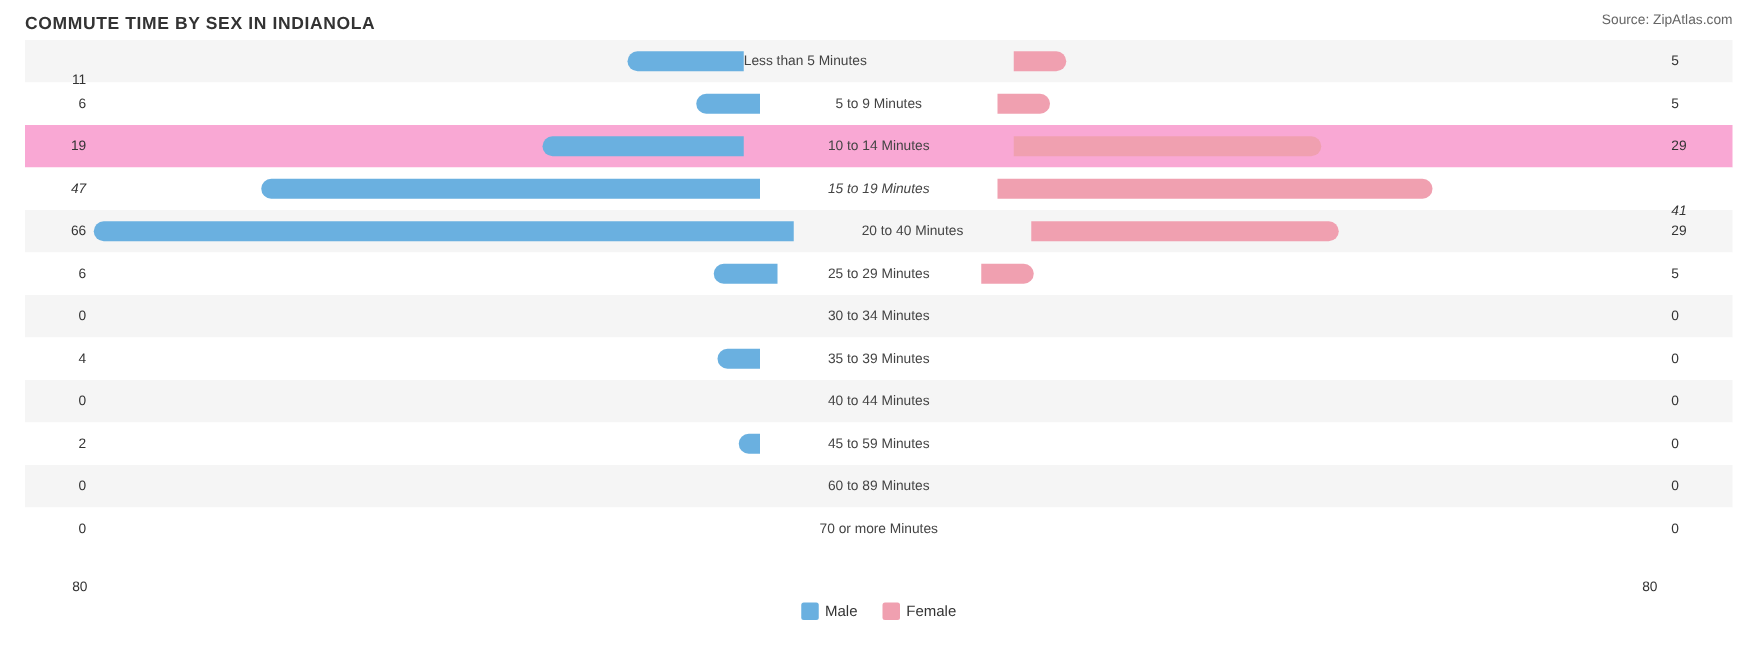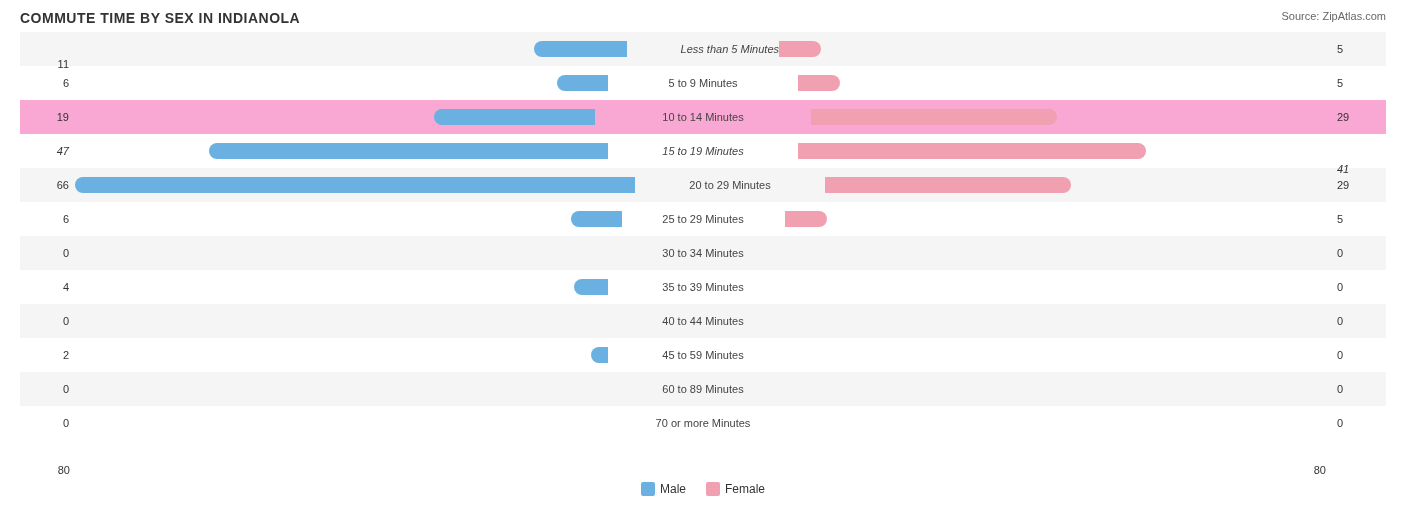--- a/index.html
+++ b/index.html
@@ -65,21 +65,21 @@
   <div class="chart-title">COMMUTE TIME BY SEX IN INDIANOLA</div>
   <div class="source-label">Source: ZipAtlas.com</div>
 
   <div class="chart-area" id="chart-area">
 
   <div style="display: flex; align-items: center; height: 34px; background: rgb(245, 245, 245);">
         <div style="width: 55px; text-align: right; font-size: 11px; color: rgb(51, 51, 51); padding-right: 6px; flex-shrink: 0; margin-top: 29px;">11</div>
         <div style="flex: 1 1 0%; display: flex; justify-content: flex-end; align-items: center; height: 100%;">
           <div style="width: 93.3333px; height: 16px; background: rgb(106, 176, 224); border-radius: 8px 0px 0px 8px;"></div>
         </div>
-        <div style="width: 152px; flex-shrink: 0; text-align: right; font-size: 11px; color: rgb(68, 68, 68); font-style: italic;">Less than 5 Minutes</div>
+        <div style="width: 216px; flex-shrink: 0; text-align: left; font-size: 11px; color: rgb(68, 68, 68);">Less than 5 Minutes</div>
         <div style="flex: 1 1 0%; display: flex; justify-content: flex-start; align-items: center; height: 100%;">
           <div style="width: 42.4242px; height: 16px; background: rgb(240, 160, 176); border-radius: 0px 8px 8px 0px;"></div>
         </div>
         <div style="width: 55px; text-align: left; font-size: 11px; color: rgb(51, 51, 51); padding-left: 6px; flex-shrink: 0;">5</div>
       </div>
       <div style="display: flex; align-items: center; height: 34px; background: rgb(255, 255, 255);">
         <div style="width: 55px; text-align: right; font-size: 11px; color: rgb(51, 51, 51); padding-right: 6px; flex-shrink: 0;">6</div>
         <div style="flex: 1 1 0%; display: flex; justify-content: flex-end; align-items: center; height: 100%;">
           <div style="width: 50.9091px; height: 16px; background: rgb(106, 176, 224); border-radius: 8px 0px 0px 8px;"></div>
         </div>
@@ -109,21 +109,21 @@
         <div style="flex: 1 1 0%; display: flex; justify-content: flex-start; align-items: center; height: 100%;">
           <div style="width: 347.879px; height: 16px; background: rgb(240, 160, 176); border-radius: 0px 8px 8px 0px;"></div>
         </div>
         <div style="width: 55px; text-align: left; font-size: 11px; color: rgb(51, 51, 51); padding-left: 6px; flex-shrink: 0; margin-top: 36px;">41</div>
       </div>
       <div style="display: flex; align-items: center; height: 34px; background: rgb(245, 245, 245);">
         <div style="width: 55px; text-align: right; font-size: 11px; color: rgb(51, 51, 51); padding-right: 6px; flex-shrink: 0;">66</div>
         <div style="flex: 1 1 0%; display: flex; justify-content: flex-end; align-items: center; height: 100%;">
           <div style="width: 560px; height: 16px; background: rgb(106, 176, 224); border-radius: 8px 0px 0px 8px;"></div>
         </div>
-        <div style="width: 190px; flex-shrink: 0; text-align: center; font-size: 11px; color: rgb(68, 68, 68);">20 to 29 Minutes</div>
+        <div style="width: 190px; flex-shrink: 0; text-align: center; font-size: 11px; color: rgb(68, 68, 68);">20 to 40 Minutes</div>
         <div style="flex: 1 1 0%; display: flex; justify-content: flex-start; align-items: center; height: 100%;">
           <div style="width: 246.061px; height: 16px; background: rgb(240, 160, 176); border-radius: 0px 8px 8px 0px;"></div>
         </div>
         <div style="width: 55px; text-align: left; font-size: 11px; color: rgb(51, 51, 51); padding-left: 6px; flex-shrink: 0;">29</div>
       </div>
       <div style="display: flex; align-items: center; height: 34px; background: rgb(255, 255, 255);">
         <div style="width: 55px; text-align: right; font-size: 11px; color: rgb(51, 51, 51); padding-right: 6px; flex-shrink: 0;">6</div>
         <div style="flex: 1 1 0%; display: flex; justify-content: flex-end; align-items: center; height: 100%;">
           <div style="width: 50.9091px; height: 16px; background: rgb(106, 176, 224); border-radius: 8px 0px 0px 8px;"></div>
         </div>

